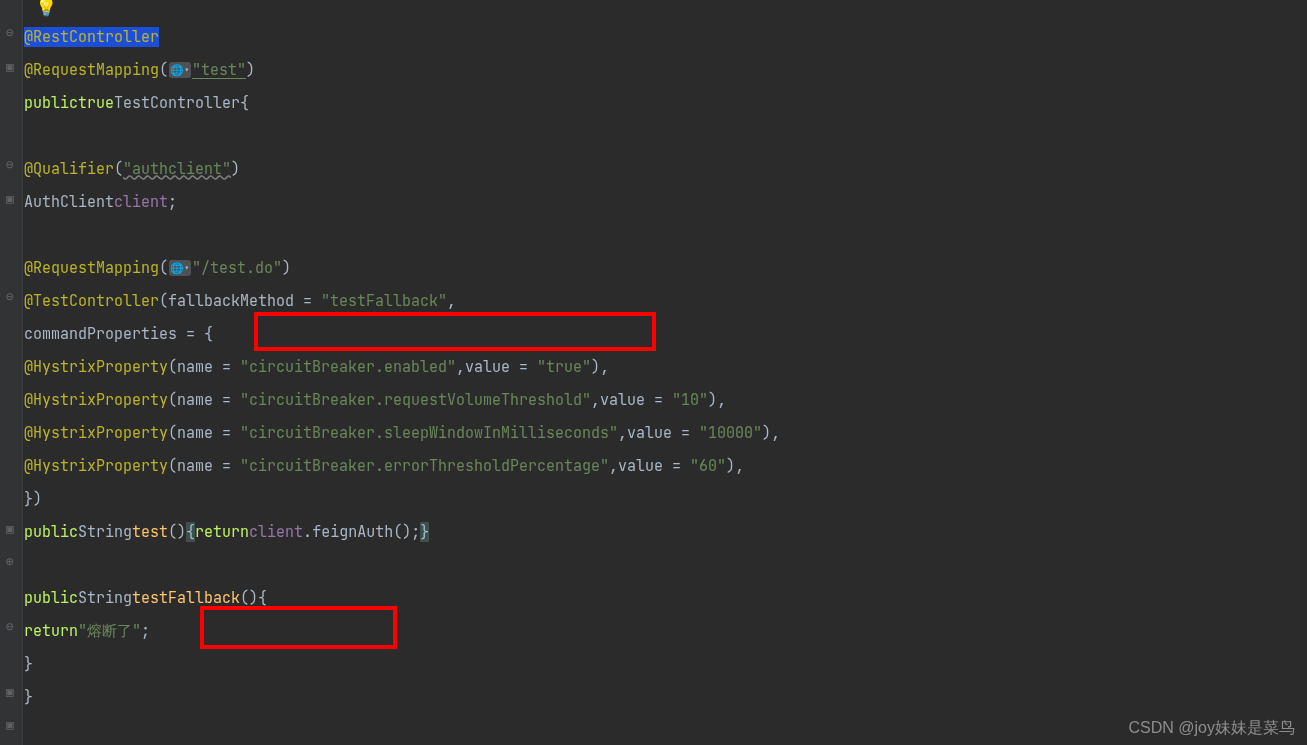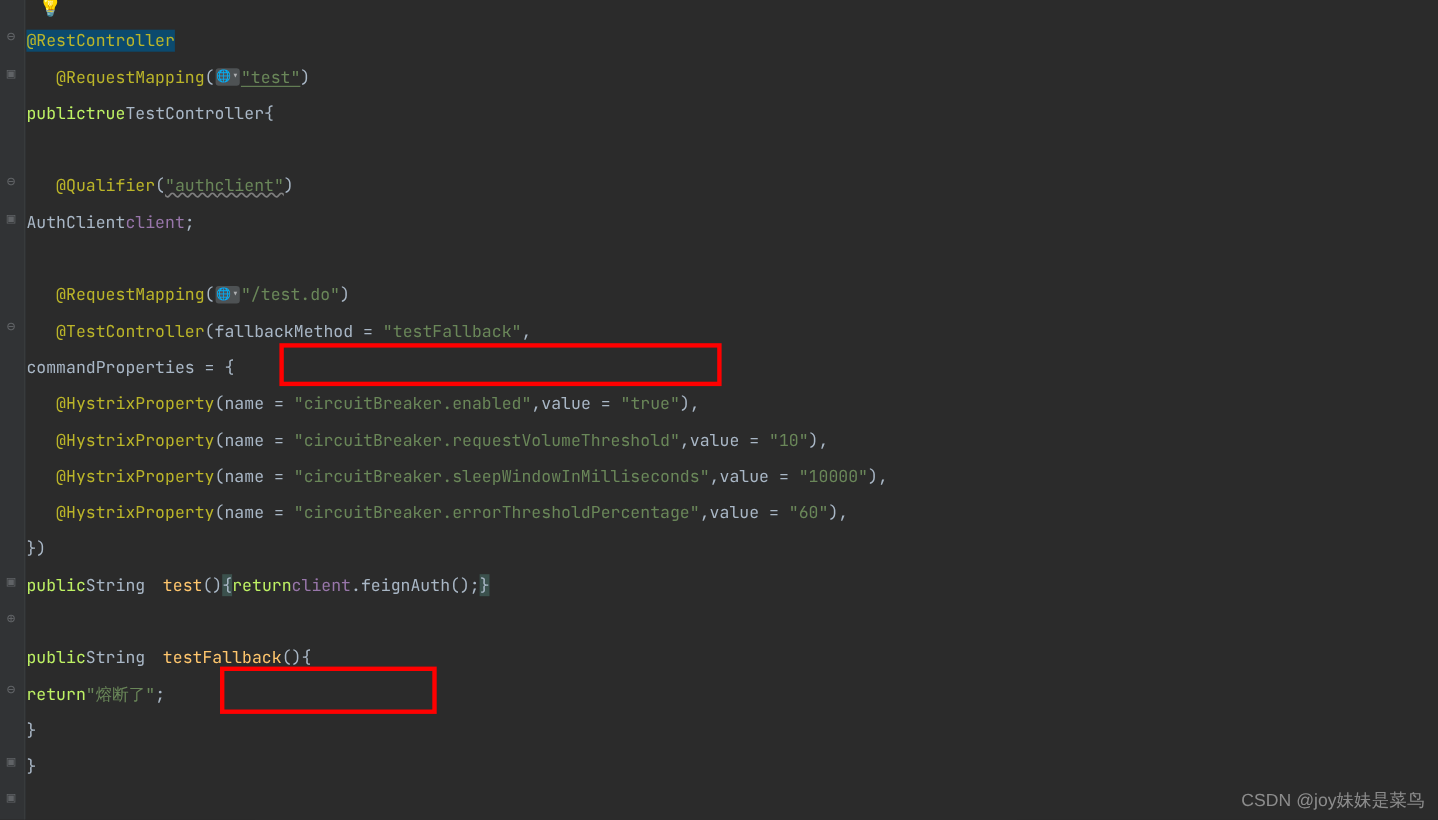--- a/index.html
+++ b/index.html
@@ -47,24 +47,24 @@
     top: 20px;
     width: calc(100% - 22px);
   }
   .line {
     height: 33px;
     display: flex;
     align-items: center;
     white-space: pre;
     padding-left: 2px;
   }
-  .anno { color: #bbb529; padding-left: 27px; }
-  .anno-hi { color: #bbb529; background: #0c4a6e; }
+  .anno { color: #bbb529; }
+  .anno-hi { color: #bbb529; background: #1d4ed8; }
   .keyword { color: #bef264; }
-  .method-decl { color: #ffc66d; margin-left: 16px; }
+  .method-decl { color: #ffc66d; }
   .field { color: #9876aa; }
   .string { color: #6a8759; }
   .underline { text-decoration: underline; text-decoration-style: solid; text-underline-offset: 3px;}
   .wave-underline { text-decoration: underline; text-decoration-style: wavy; text-decoration-color: #808080;}
   .paren { color: #a9b7c6; }
   .brace { color: #a9b7c6; }
   .brace-hl { background: #3b514d; }
   .redbox {
     position: absolute;
     border: 4px solid #ff0000;

